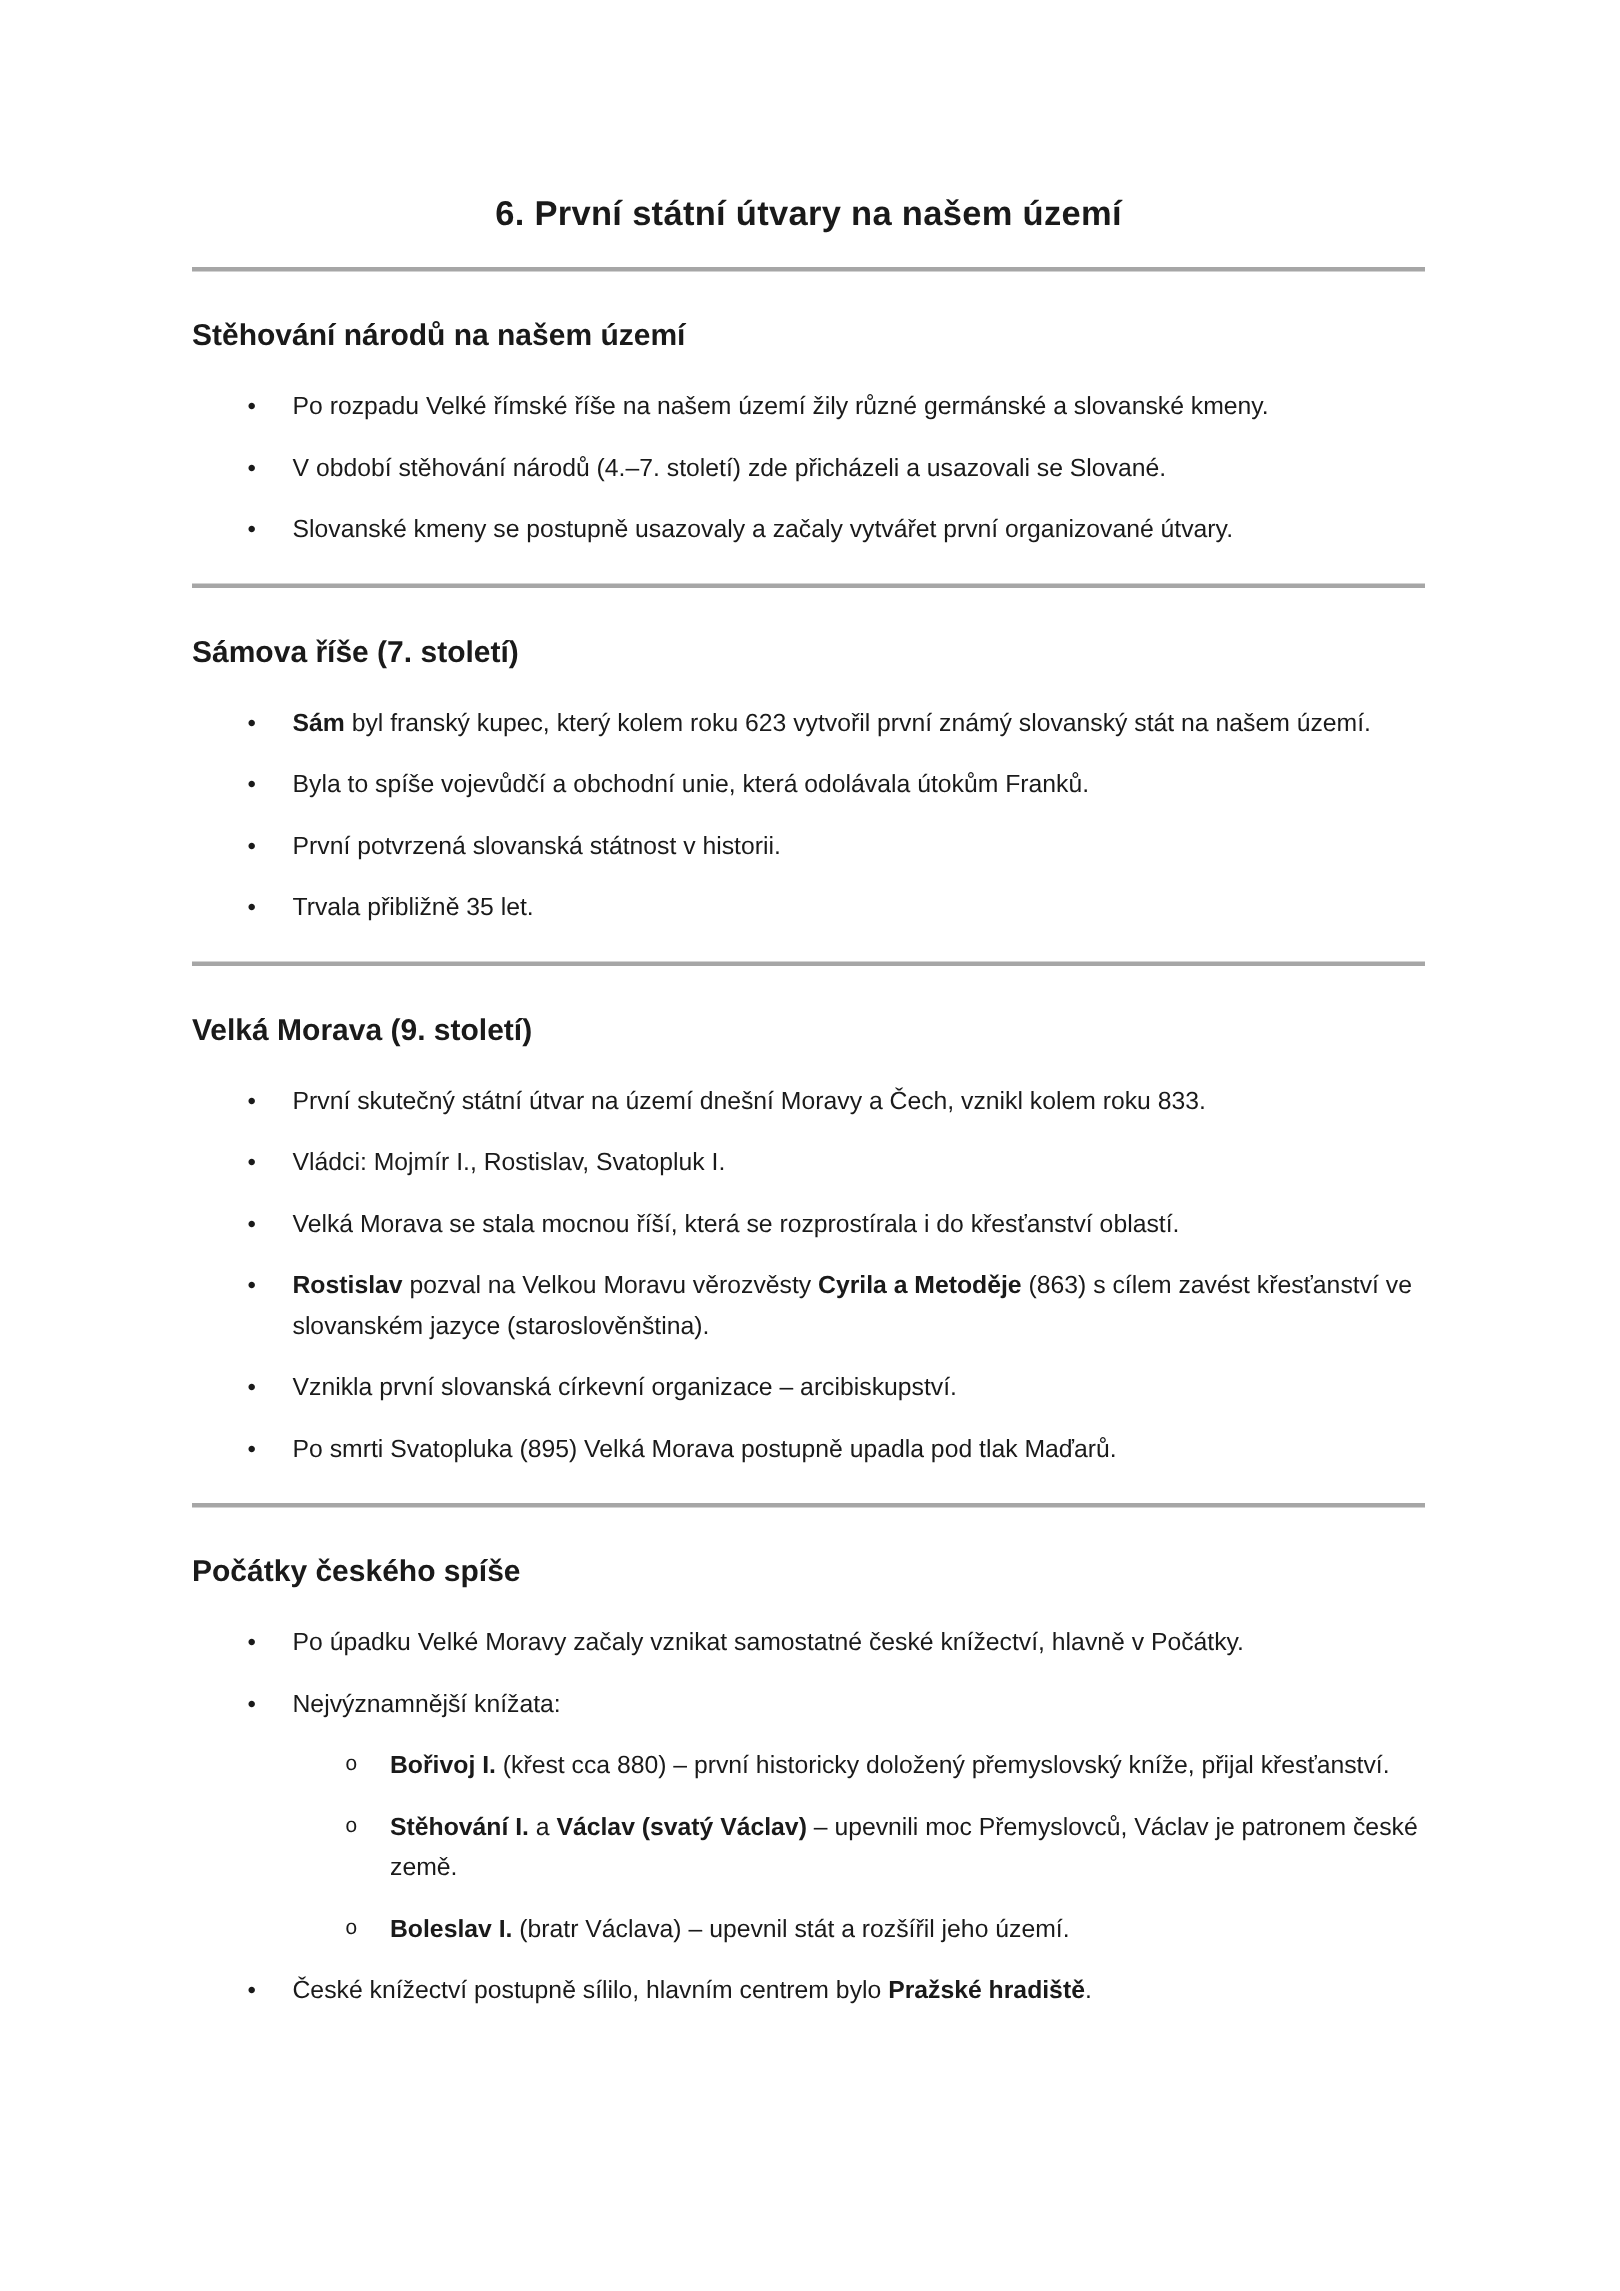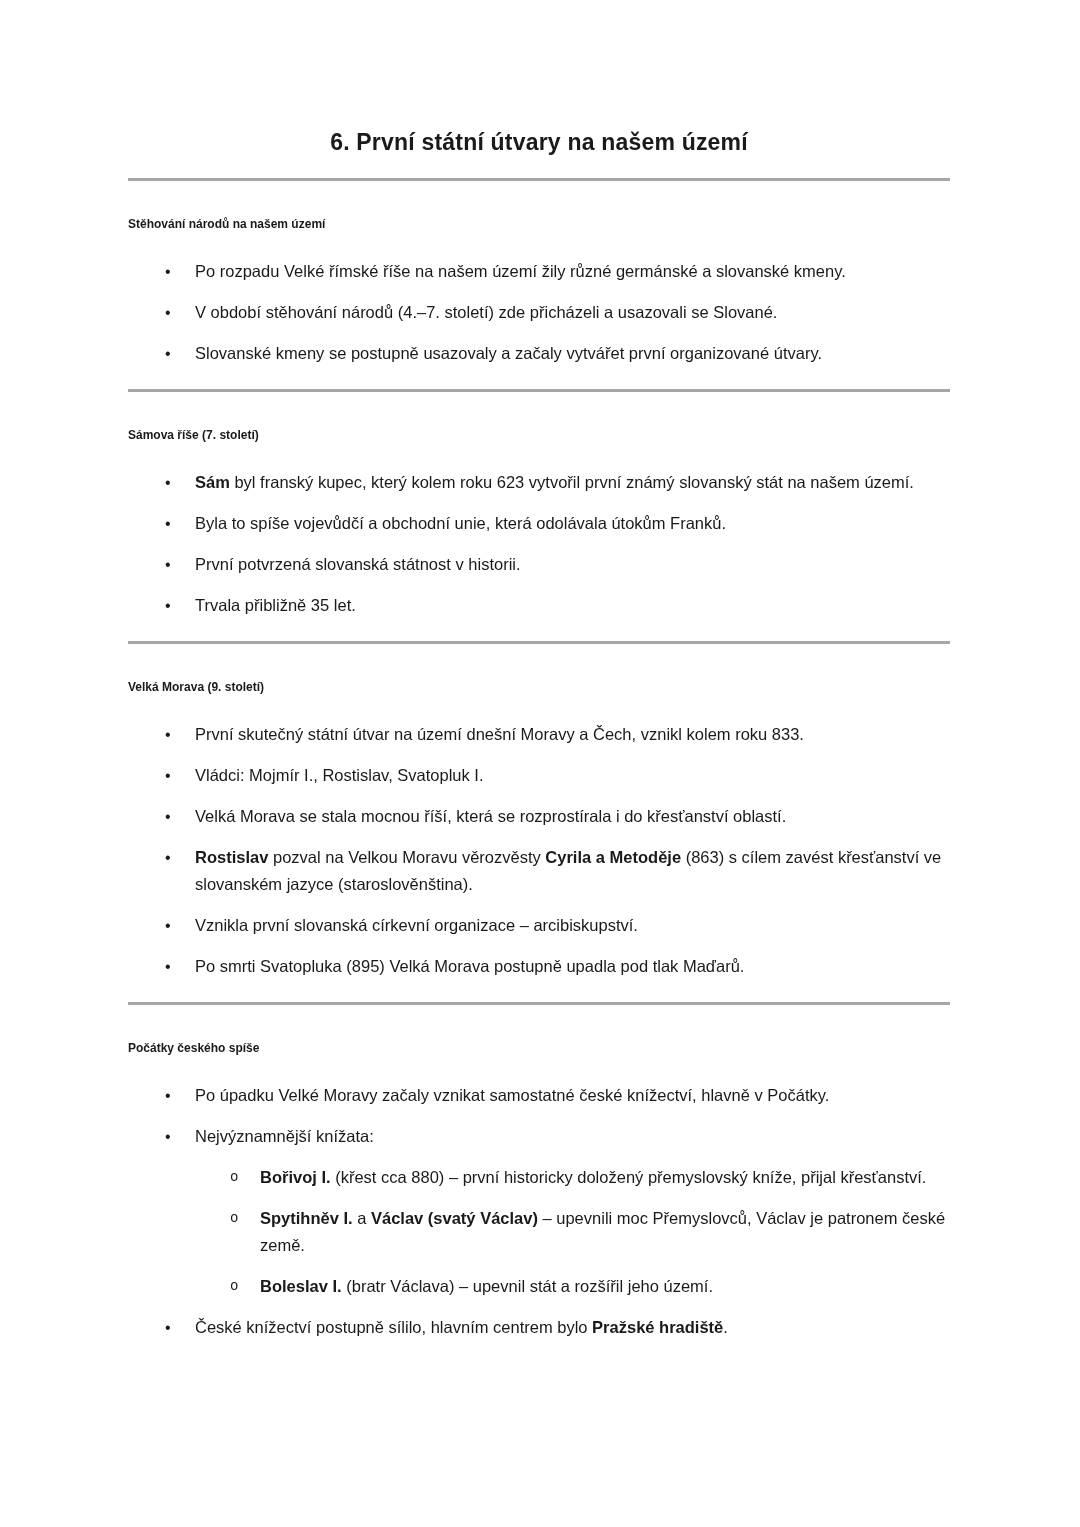--- a/index.html
+++ b/index.html
@@ -32,21 +32,21 @@
     margin-top: 21px;
   }
   .rule {
     height: 3px;
     background: var(--divider, #a6a6a6);
     margin: 22px 0 30px 0;
     border: none;
   }
   .section-heading {
     margin: 16px 0 20px 0;
-    font-size: 12px;
+    font-size: 20px;
     font-weight: 700;
     line-height: 27px;
   }
   .bullet {
     display: flex;
     align-items: flex-start;
     line-height: 27px;
     margin-bottom: 14px;
   }
   .bullet.level-1 {
@@ -155,21 +155,21 @@
         <div class="bullet level-1">
           <span class="marker">•</span>
           <span class="text">Nejvýznamnější knížata:</span>
         </div>
         <div class="bullet level-2">
           <span class="marker">o</span>
           <span class="text"><strong>Bořivoj I.</strong> (křest cca 880) – první historicky doložený přemyslovský kníže, přijal křesťanství.</span>
         </div>
         <div class="bullet level-2">
           <span class="marker">o</span>
-          <span class="text"><strong>Spytihněv I.</strong> a <strong>Václav (svatý Václav)</strong> – upevnili moc Přemyslovců, Václav je patronem české země.</span>
+          <span class="text"><strong>Stěhování I.</strong> a <strong>Václav (svatý Václav)</strong> – upevnili moc Přemyslovců, Václav je patronem české země.</span>
         </div>
         <div class="bullet level-2">
           <span class="marker">o</span>
           <span class="text"><strong>Boleslav I.</strong> (bratr Václava) – upevnil stát a rozšířil jeho území.</span>
         </div>
         <div class="bullet level-1">
           <span class="marker">•</span>
           <span class="text">České knížectví postupně sílilo, hlavním centrem bylo <strong>Pražské hradiště</strong>.</span>
         </div>
       </section>

